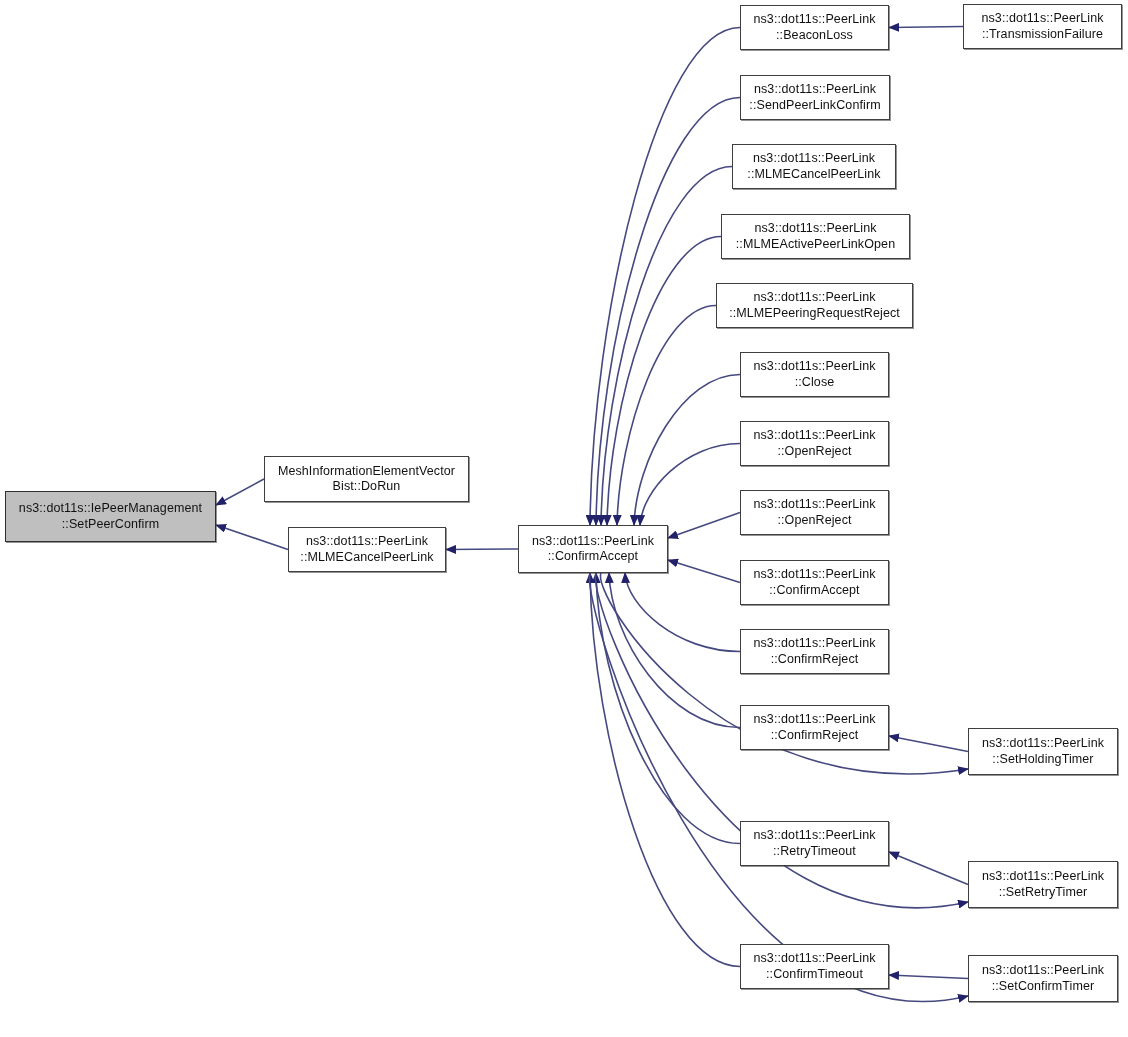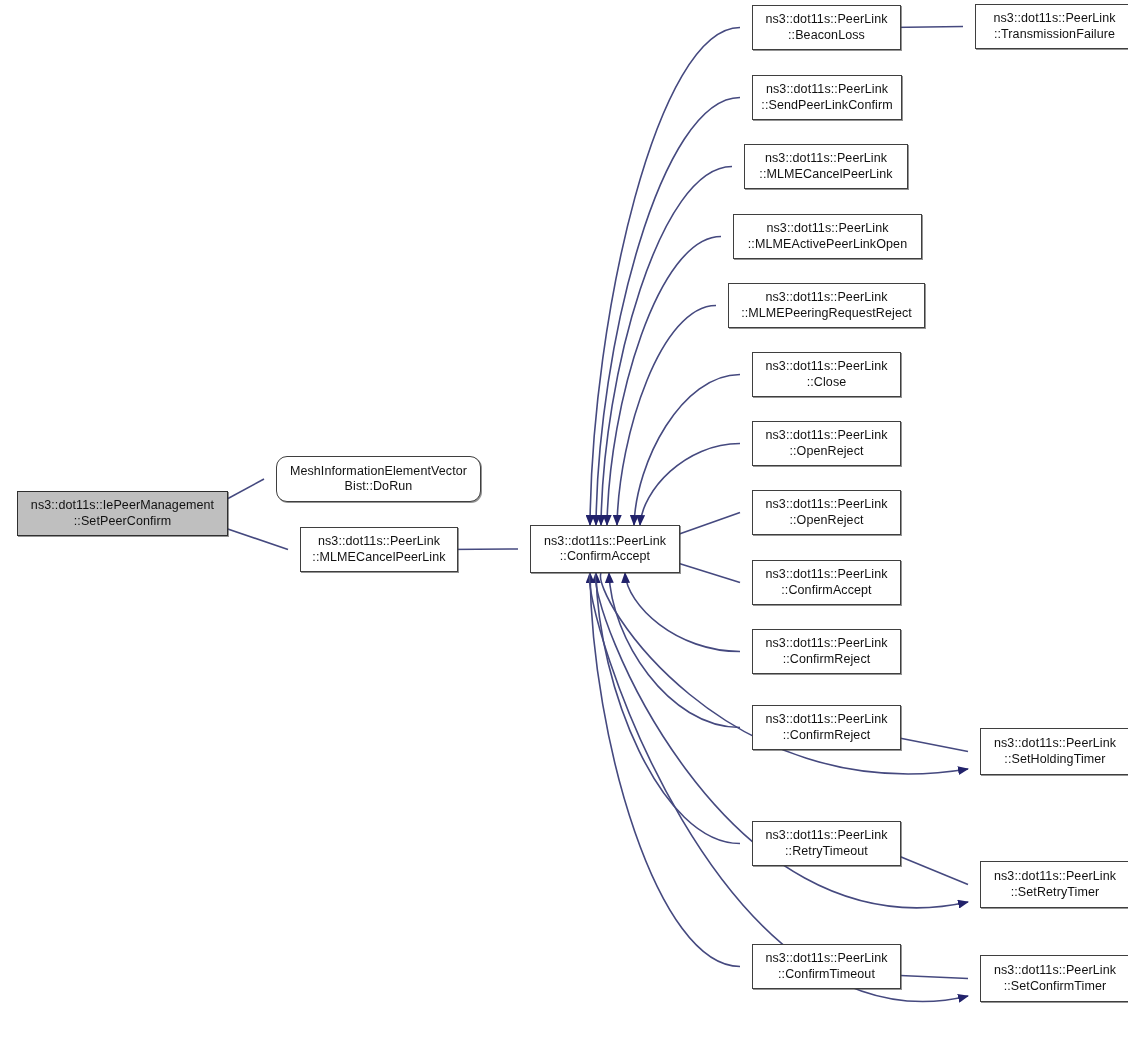--- a/index.html
+++ b/index.html
@@ -20,21 +20,20 @@
     color:#111111;
     font-size:12.5px;
     line-height:15.5px;
     text-align:center;
     display:flex;
     flex-direction:column;
     align-items:center;
     justify-content:center;
     letter-spacing:0.1px;
     box-shadow:1px 1px 0 rgba(60,60,60,0.55);
-    margin-left:12px;
   }
   .node.highlight{
     background:#bfbfbf;
     border-color:#2f2f2f;
   }
   .node .l1,.node .l2{display:block;white-space:nowrap;}
 </style>
 </head>
 <body>
 
@@ -68,25 +67,25 @@
         <path d="M968,751.5 L889,736"></path>
         <path d="M601,573 C591,595 724.5,809 968,769"></path>
         <path d="M968,884.5 L889,852"></path>
         <path d="M596,573 C586,603.25 722,957 968,902"></path>
         <path d="M968,978.5 L889,975"></path>
         <path d="M590,573 C580,606 719,1056 968,996"></path>
       </g>
   </svg>
 
   <div id="node-layer">
-      <div class="node highlight" style="left: 5px; top: 491px; width: 211px; height: 45px;">
+      <div class="node highlight" style="left: 5px; top: 491px; width: 211px; height: 51px;">
         <span class="l1">ns3::dot11s::IePeerManagement</span>
         <span class="l2">::SetPeerConfirm</span>
       </div>
-      <div class="node" style="left: 264px; top: 456px; width: 205px; height: 46px; border-radius: 11px;">
+      <div class="node" style="left: 264px; top: 456px; width: 205px; height: 46px;">
         <span class="l1">MeshInformationElementVector</span>
         <span class="l2">Bist::DoRun</span>
       </div>
       <div class="node" style="left: 288px; top: 527px; width: 158px; height: 45px;">
         <span class="l1">ns3::dot11s::PeerLink</span>
         <span class="l2">::MLMECancelPeerLink</span>
       </div>
       <div class="node" style="left: 518px; top: 525px; width: 150px; height: 48px;">
         <span class="l1">ns3::dot11s::PeerLink</span>
         <span class="l2">::ConfirmAccept</span>

